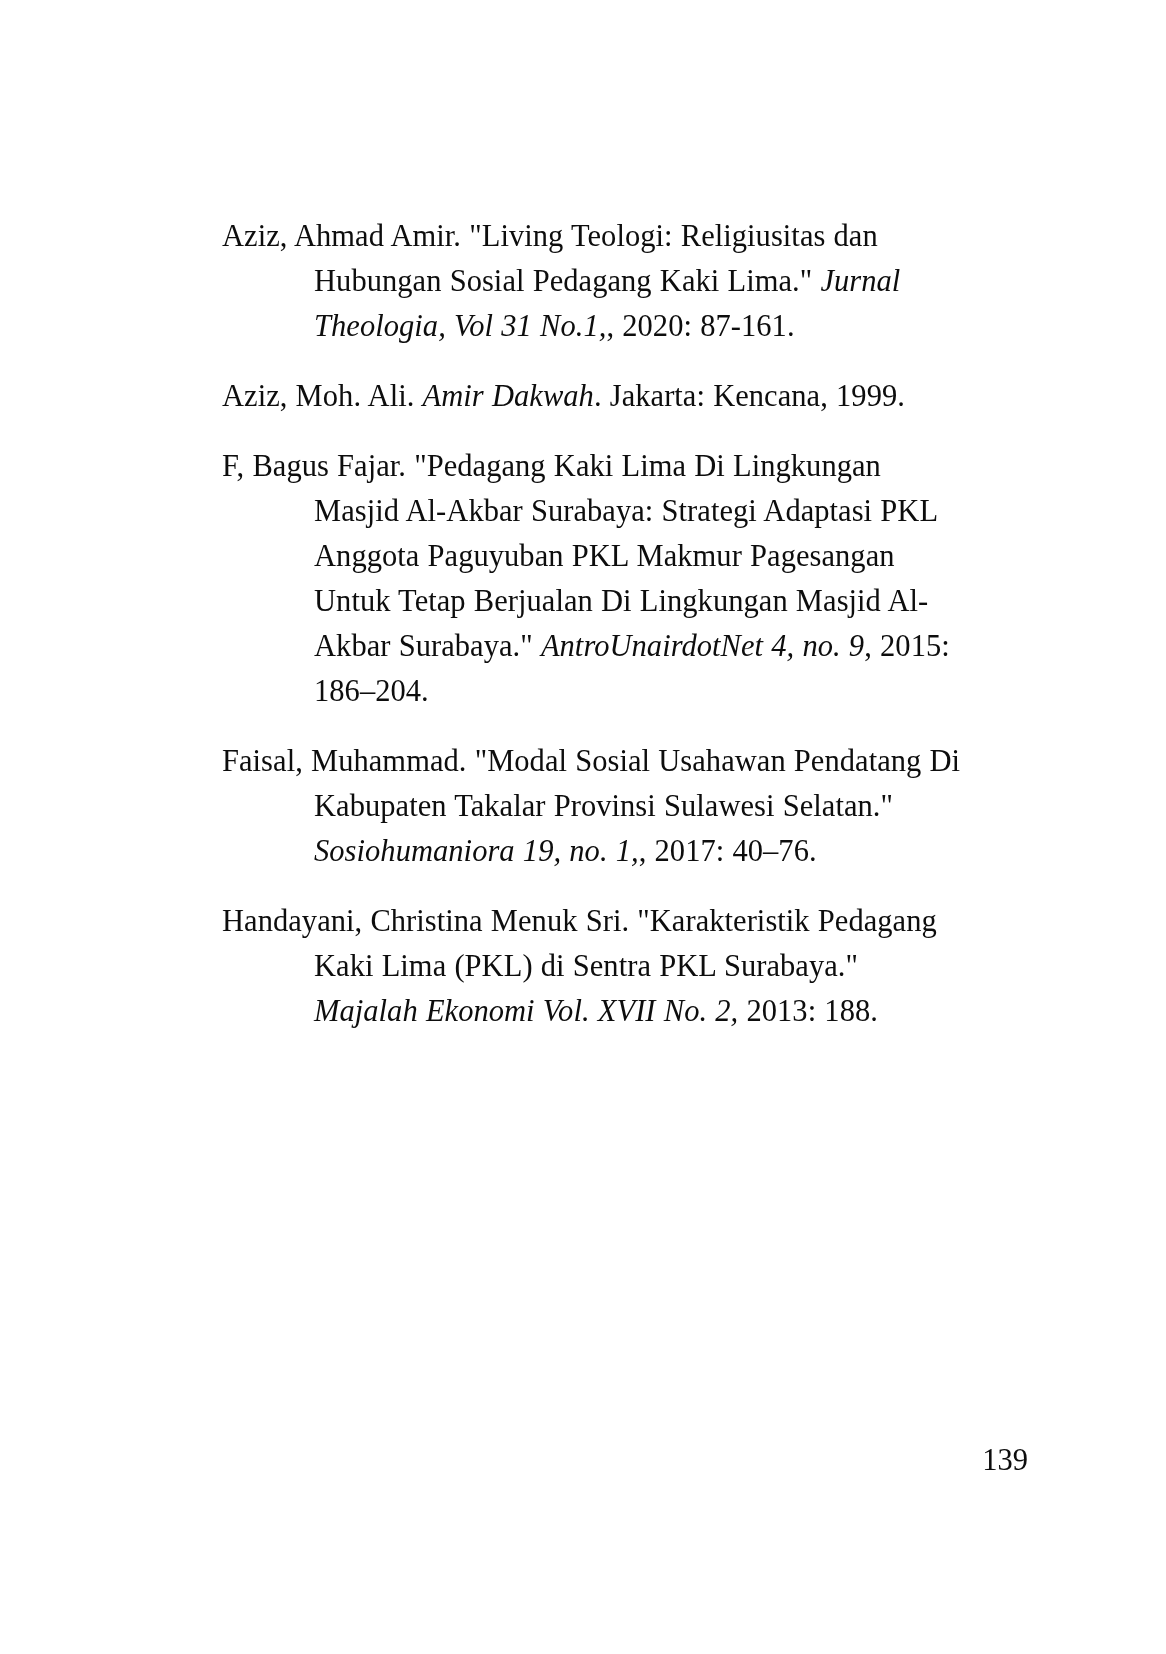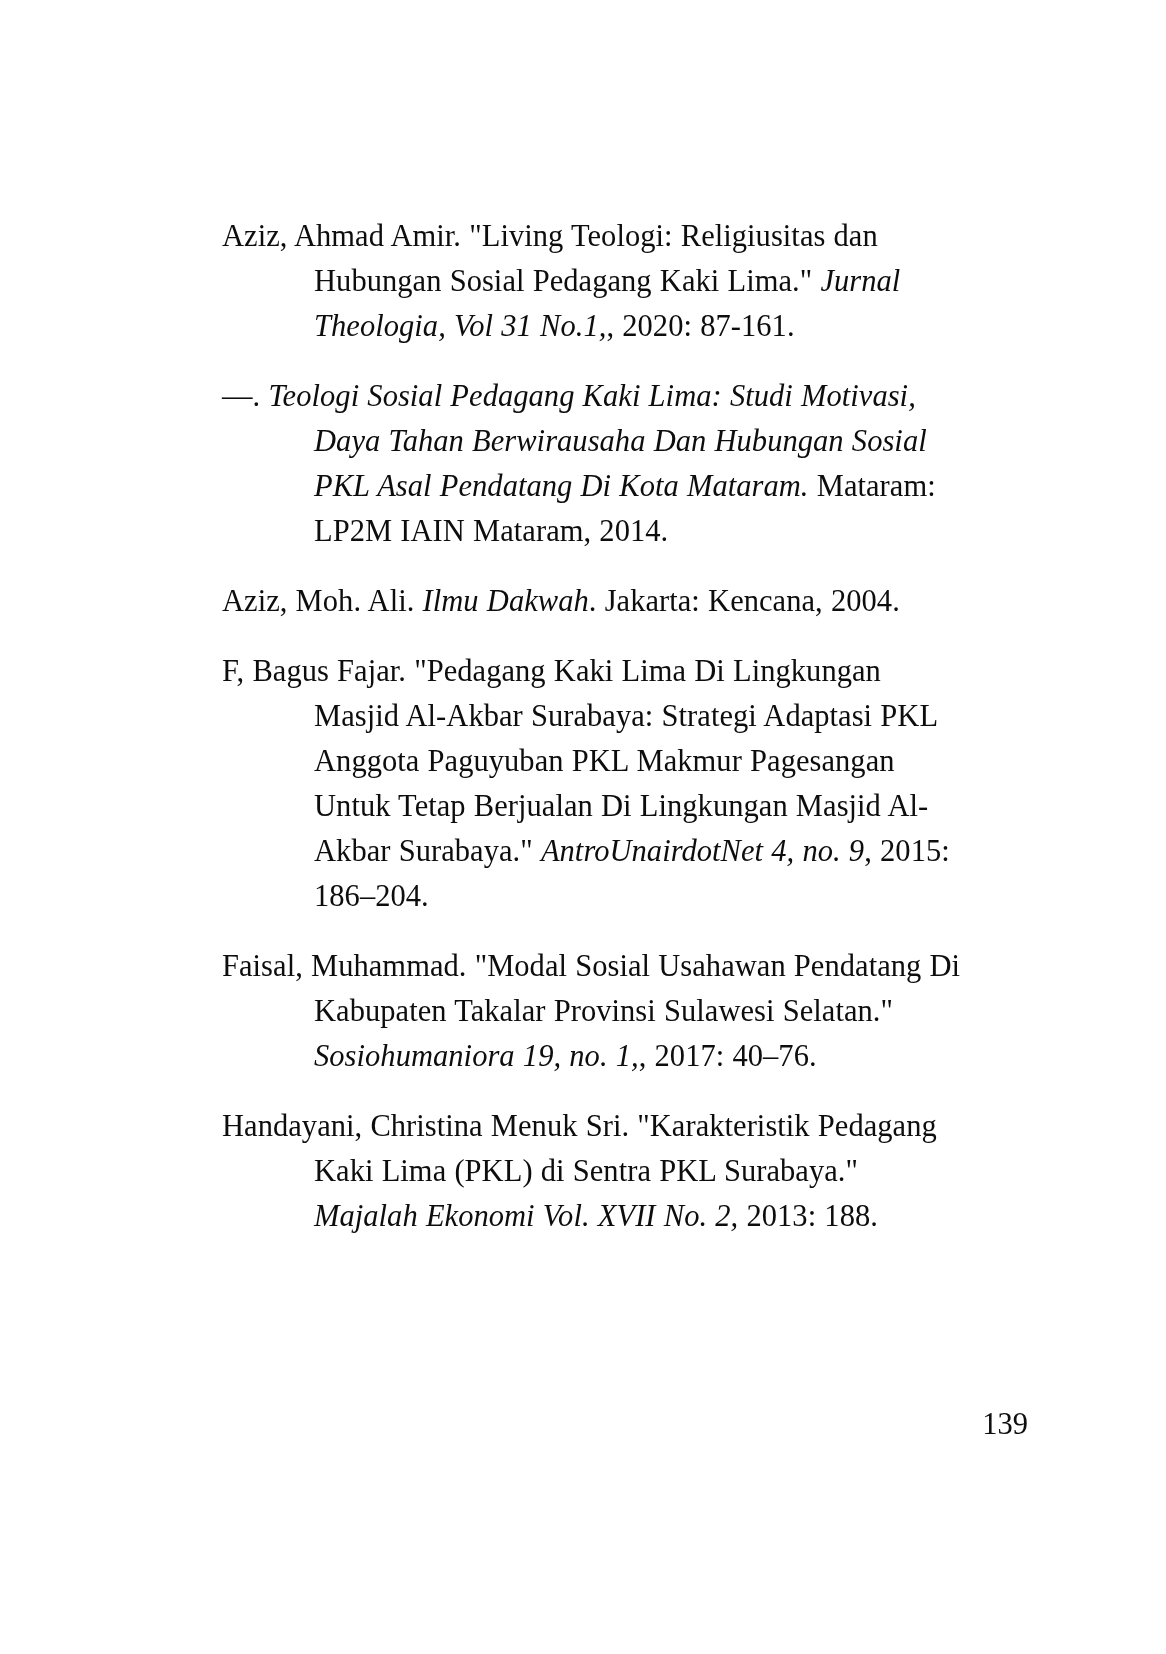--- a/index.html
+++ b/index.html
@@ -38,36 +38,35 @@
     text-align: left;
     word-spacing: 0.5px;
     letter-spacing: 0.05px;
   }
   .ref:last-child { margin-bottom: 0; }
   .it { font-style: italic; }
   .ro { font-style: normal; }
   .folio {
     position: absolute;
     right: 138px;
-    top: 1404px;
+    top: 1440px;
     font-size: 30.5px;
     line-height: 40px;
     font-family: "Liberation Serif", "DejaVu Serif", serif;
     color: #0d0d0d;
   }
 </style>
 </head>
 <body>
 
 <div class="page">
 
   <div class="content">
       <p class="ref"><span class="ro">Aziz, Ahmad Amir. "Living Teologi: Religiusitas dan Hubungan Sosial Pedagang Kaki Lima." </span><span class="it">Jurnal Theologia, Vol 31 No.1,</span><span class="ro">, 2020: 87-161.</span></p>
-      <p class="ref"><span class="ro">—. </span><span class="it">Teologi Sosial Pedagang Kaki Lima: Studi Motivasi, Daya Tahan Berwirausaha Dan Hubungan Sosial PKL Asal Pendatang Di Kota Mataram.</span><span class="ro"> Mataram: LP2M IAIN Mataram, 2014.</span></p>
-      <p class="ref"><span class="ro">Aziz, Moh. Ali. </span><span class="it">Ilmu Dakwah</span><span class="ro">. Jakarta: Kencana, 2004.</span></p>
+      <p class="ref"><span class="ro">Aziz, Moh. Ali. </span><span class="it">Amir Dakwah</span><span class="ro">. Jakarta: Kencana, 1999.</span></p>
       <p class="ref"><span class="ro">F, Bagus Fajar. "Pedagang Kaki Lima Di Lingkungan Masjid Al-Akbar Surabaya: Strategi Adaptasi PKL Anggota Paguyuban PKL Makmur Pagesangan Untuk Tetap Berjualan Di Lingkungan Masjid Al-Akbar Surabaya." </span><span class="it">AntroUnairdotNet 4, no. 9</span><span class="ro">, 2015: 186–204.</span></p>
       <p class="ref"><span class="ro">Faisal, Muhammad. "Modal Sosial Usahawan Pendatang Di Kabupaten Takalar Provinsi Sulawesi Selatan." </span><span class="it">Sosiohumaniora 19, no. 1,</span><span class="ro">, 2017: 40–76.</span></p>
       <p class="ref"><span class="ro">Handayani, Christina Menuk Sri. "Karakteristik Pedagang Kaki Lima (PKL) di Sentra PKL Surabaya." </span><span class="it">Majalah Ekonomi Vol. XVII No. 2,</span><span class="ro"> 2013: 188.</span></p>
     </div>
 
   <div class="folio">139</div>
 
 </div>
 
 </body></html>

